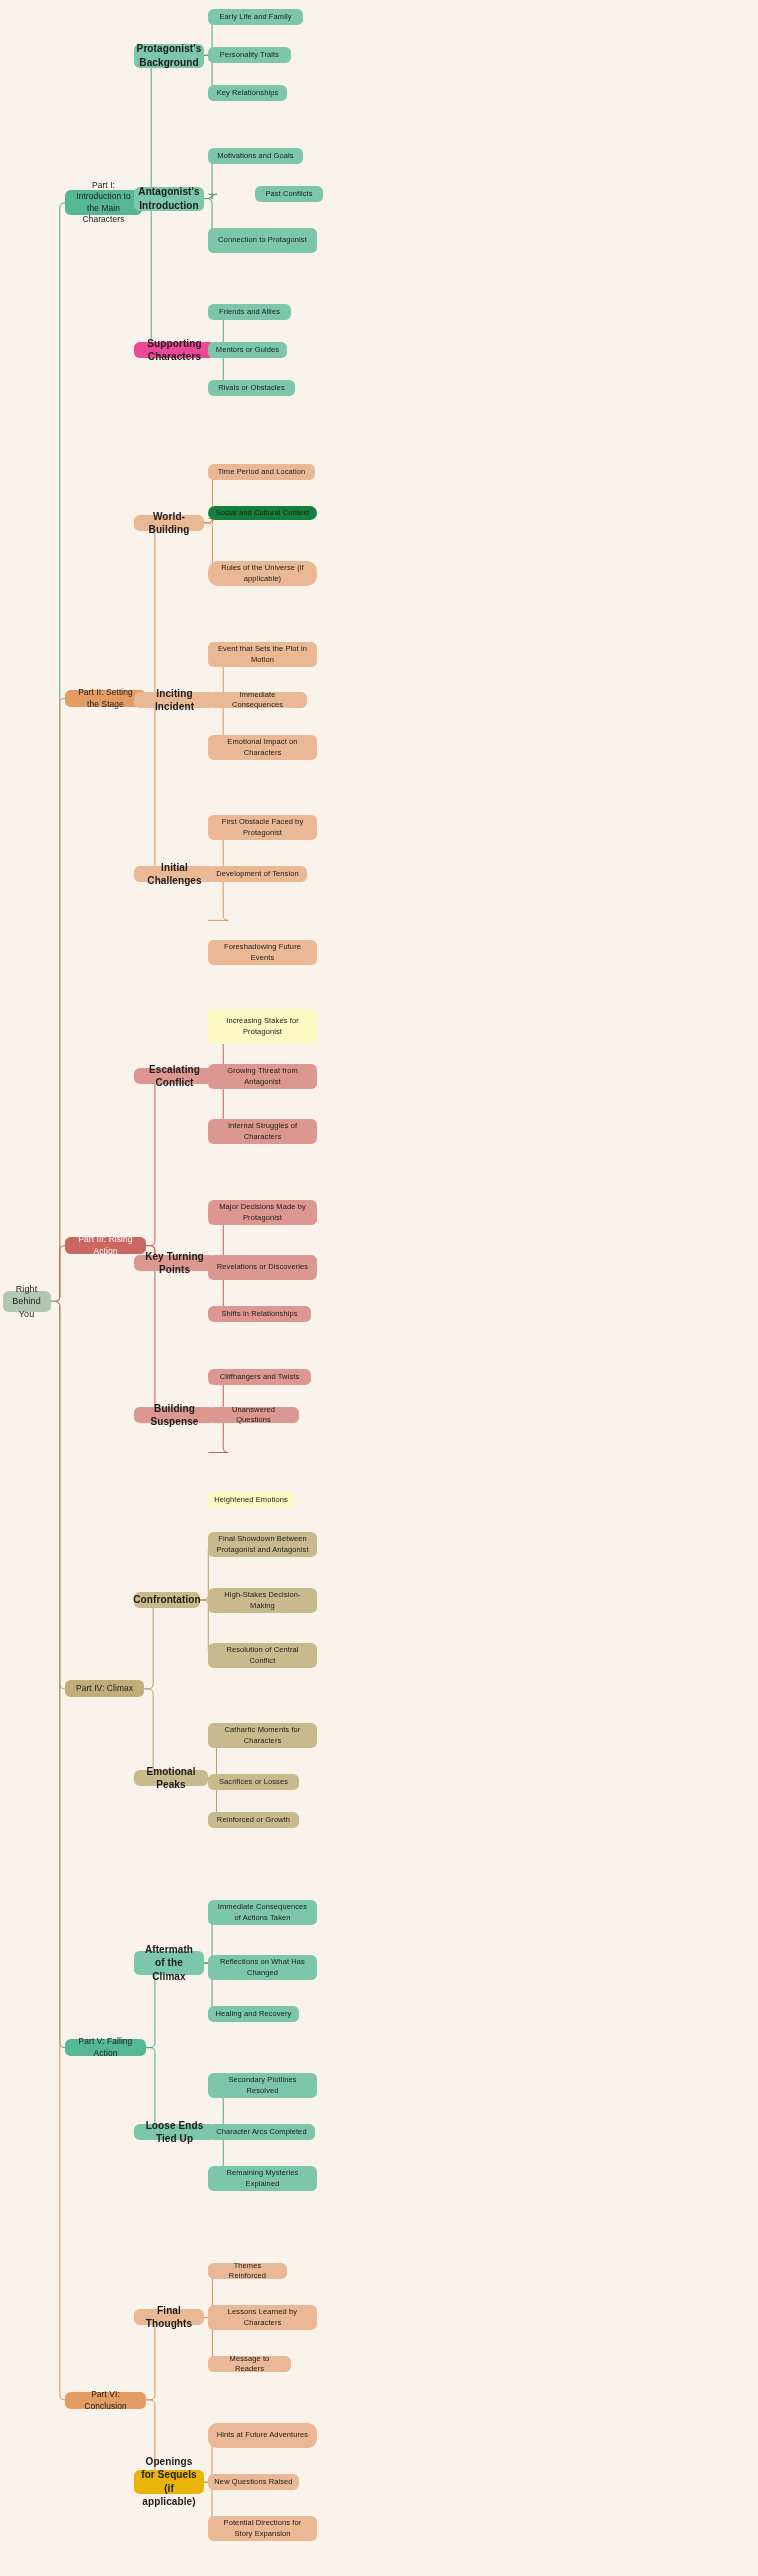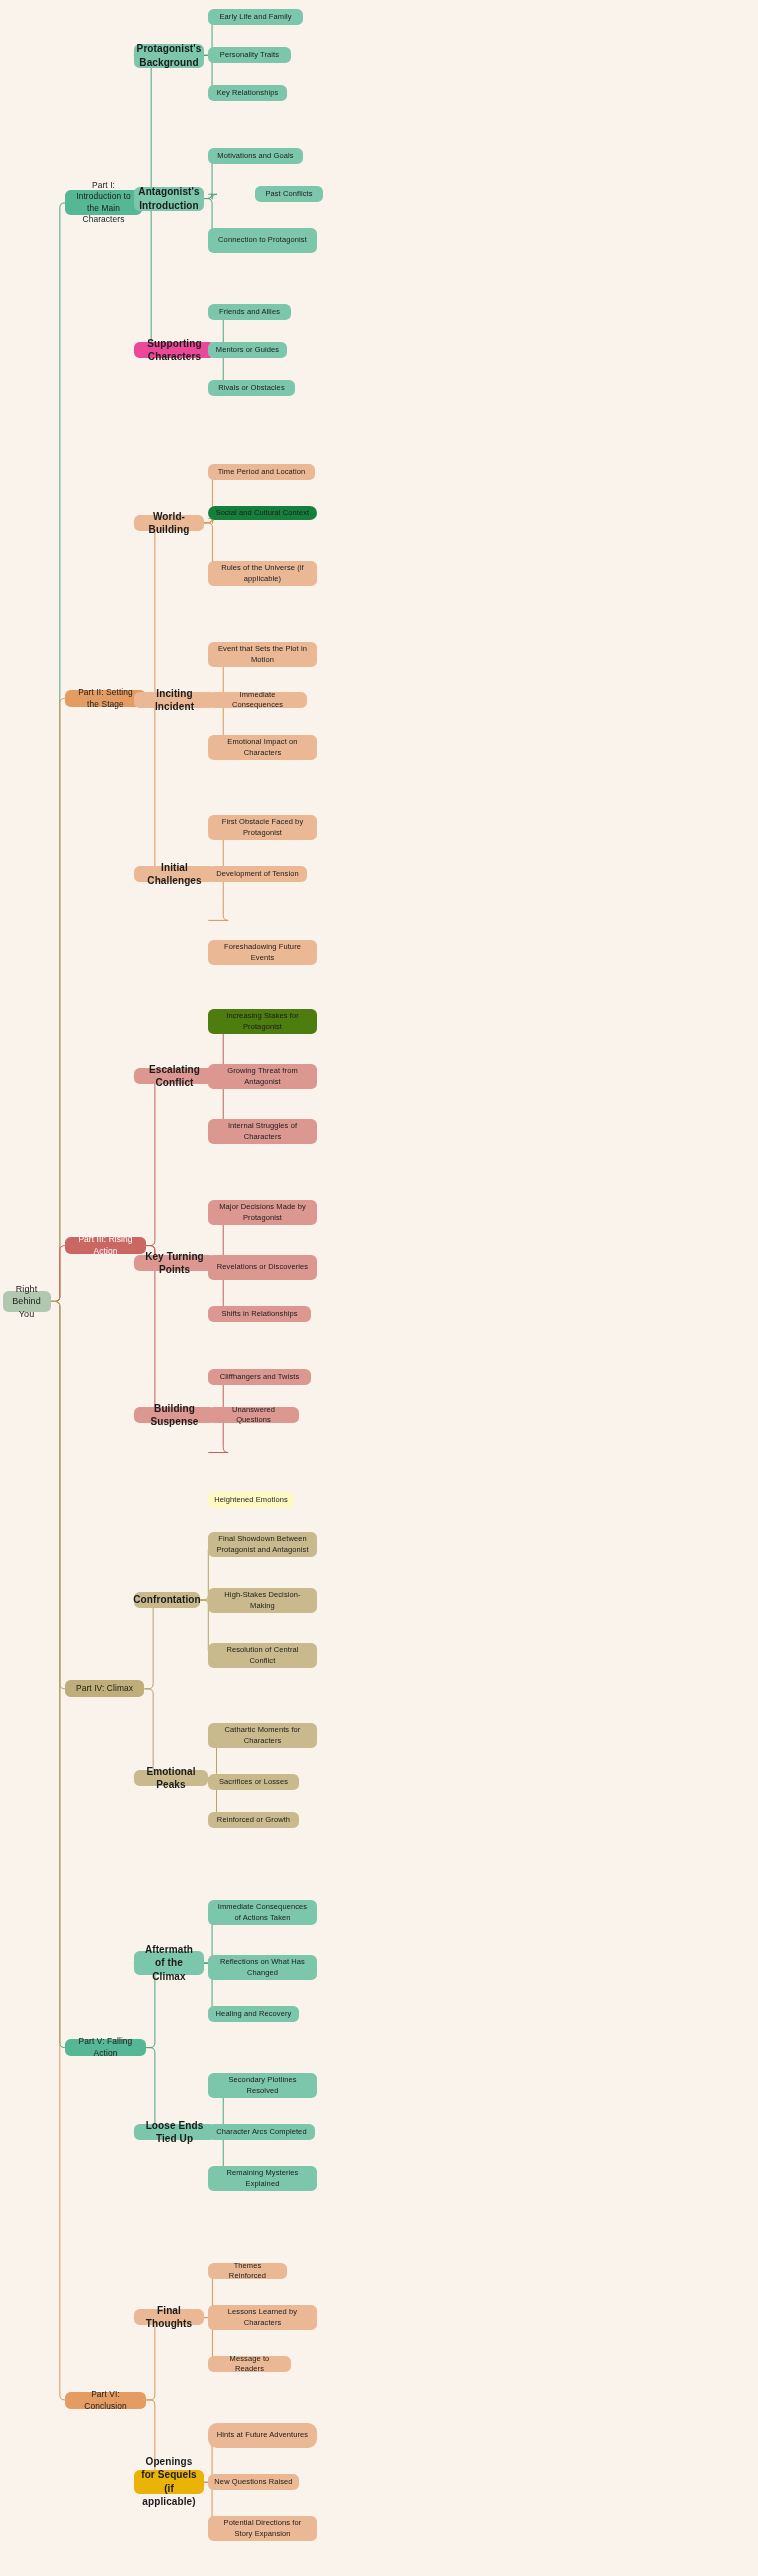--- a/index.html
+++ b/index.html
@@ -163,21 +163,21 @@
     </div>
     <div class="node lvl2" style="left: 134px; top: 515px; width: 70px; height: 16px; background: rgb(234, 184, 148);">
       <span>World-Building</span>
     </div>
     <div class="node lvl3" style="left: 208px; top: 464px; width: 107px; height: 16px; background: rgb(234, 184, 148);">
       <span>Time Period and Location</span>
     </div>
     <div class="node lvl3" style="left: 208px; top: 506px; width: 109px; height: 14px; background: #15803d; border-radius: 9px;">
       <span>Social and Cultural Context</span>
     </div>
-    <div class="node lvl3" style="left: 208px; top: 561px; width: 109px; height: 25px; background: rgb(234, 184, 148);">
+    <div class="node lvl3" style="left: 208px; top: 561px; width: 109px; height: 25px; background: rgb(234, 184, 148); border-radius: 10px;">
       <span>Rules of the Universe (if applicable)</span>
     </div>
     <div class="node lvl2" style="left: 134px; top: 692px; width: 81px; height: 16px; background: rgb(234, 184, 148);">
       <span>Inciting Incident</span>
     </div>
     <div class="node lvl3" style="left: 208px; top: 642px; width: 109px; height: 25px; background: rgb(234, 184, 148);">
       <span>Event that Sets the Plot in Motion</span>
     </div>
     <div class="node lvl3" style="left: 208px; top: 692px; width: 99px; height: 16px; background: rgb(234, 184, 148);">
       <span>Immediate Consequences</span>
@@ -196,21 +196,21 @@
     </div>
     <div class="node lvl3" style="left: 208px; top: 940px; width: 109px; height: 25px; background: rgb(234, 184, 148);">
       <span>Foreshadowing Future Events</span>
     </div>
     <div class="node lvl1 white-text" style="left: 65px; top: 1237px; width: 81px; height: 17px; background: rgb(203, 103, 98);">
       <span>Part III: Rising Action</span>
     </div>
     <div class="node lvl2" style="left: 134px; top: 1068px; width: 81px; height: 16px; background: rgb(220, 151, 145);">
       <span>Escalating Conflict</span>
     </div>
-    <div class="node lvl3" style="left: 208px; top: 1009px; width: 109px; height: 25px; background: #4d7c0f;">
+    <div class="node lvl3" style="left: 208px; top: 1009px; width: 109px; height: 35px; background: #fef9c3;">
       <span>Increasing Stakes for Protagonist</span>
     </div>
     <div class="node lvl3" style="left: 208px; top: 1064px; width: 109px; height: 25px; background: rgb(220, 151, 145);">
       <span>Growing Threat from Antagonist</span>
     </div>
     <div class="node lvl3" style="left: 208px; top: 1119px; width: 109px; height: 25px; background: rgb(220, 151, 145);">
       <span>Internal Struggles of Characters</span>
     </div>
     <div class="node lvl2" style="left: 134px; top: 1255px; width: 81px; height: 16px; background: rgb(220, 151, 145);">
       <span>Key Turning Points</span>

